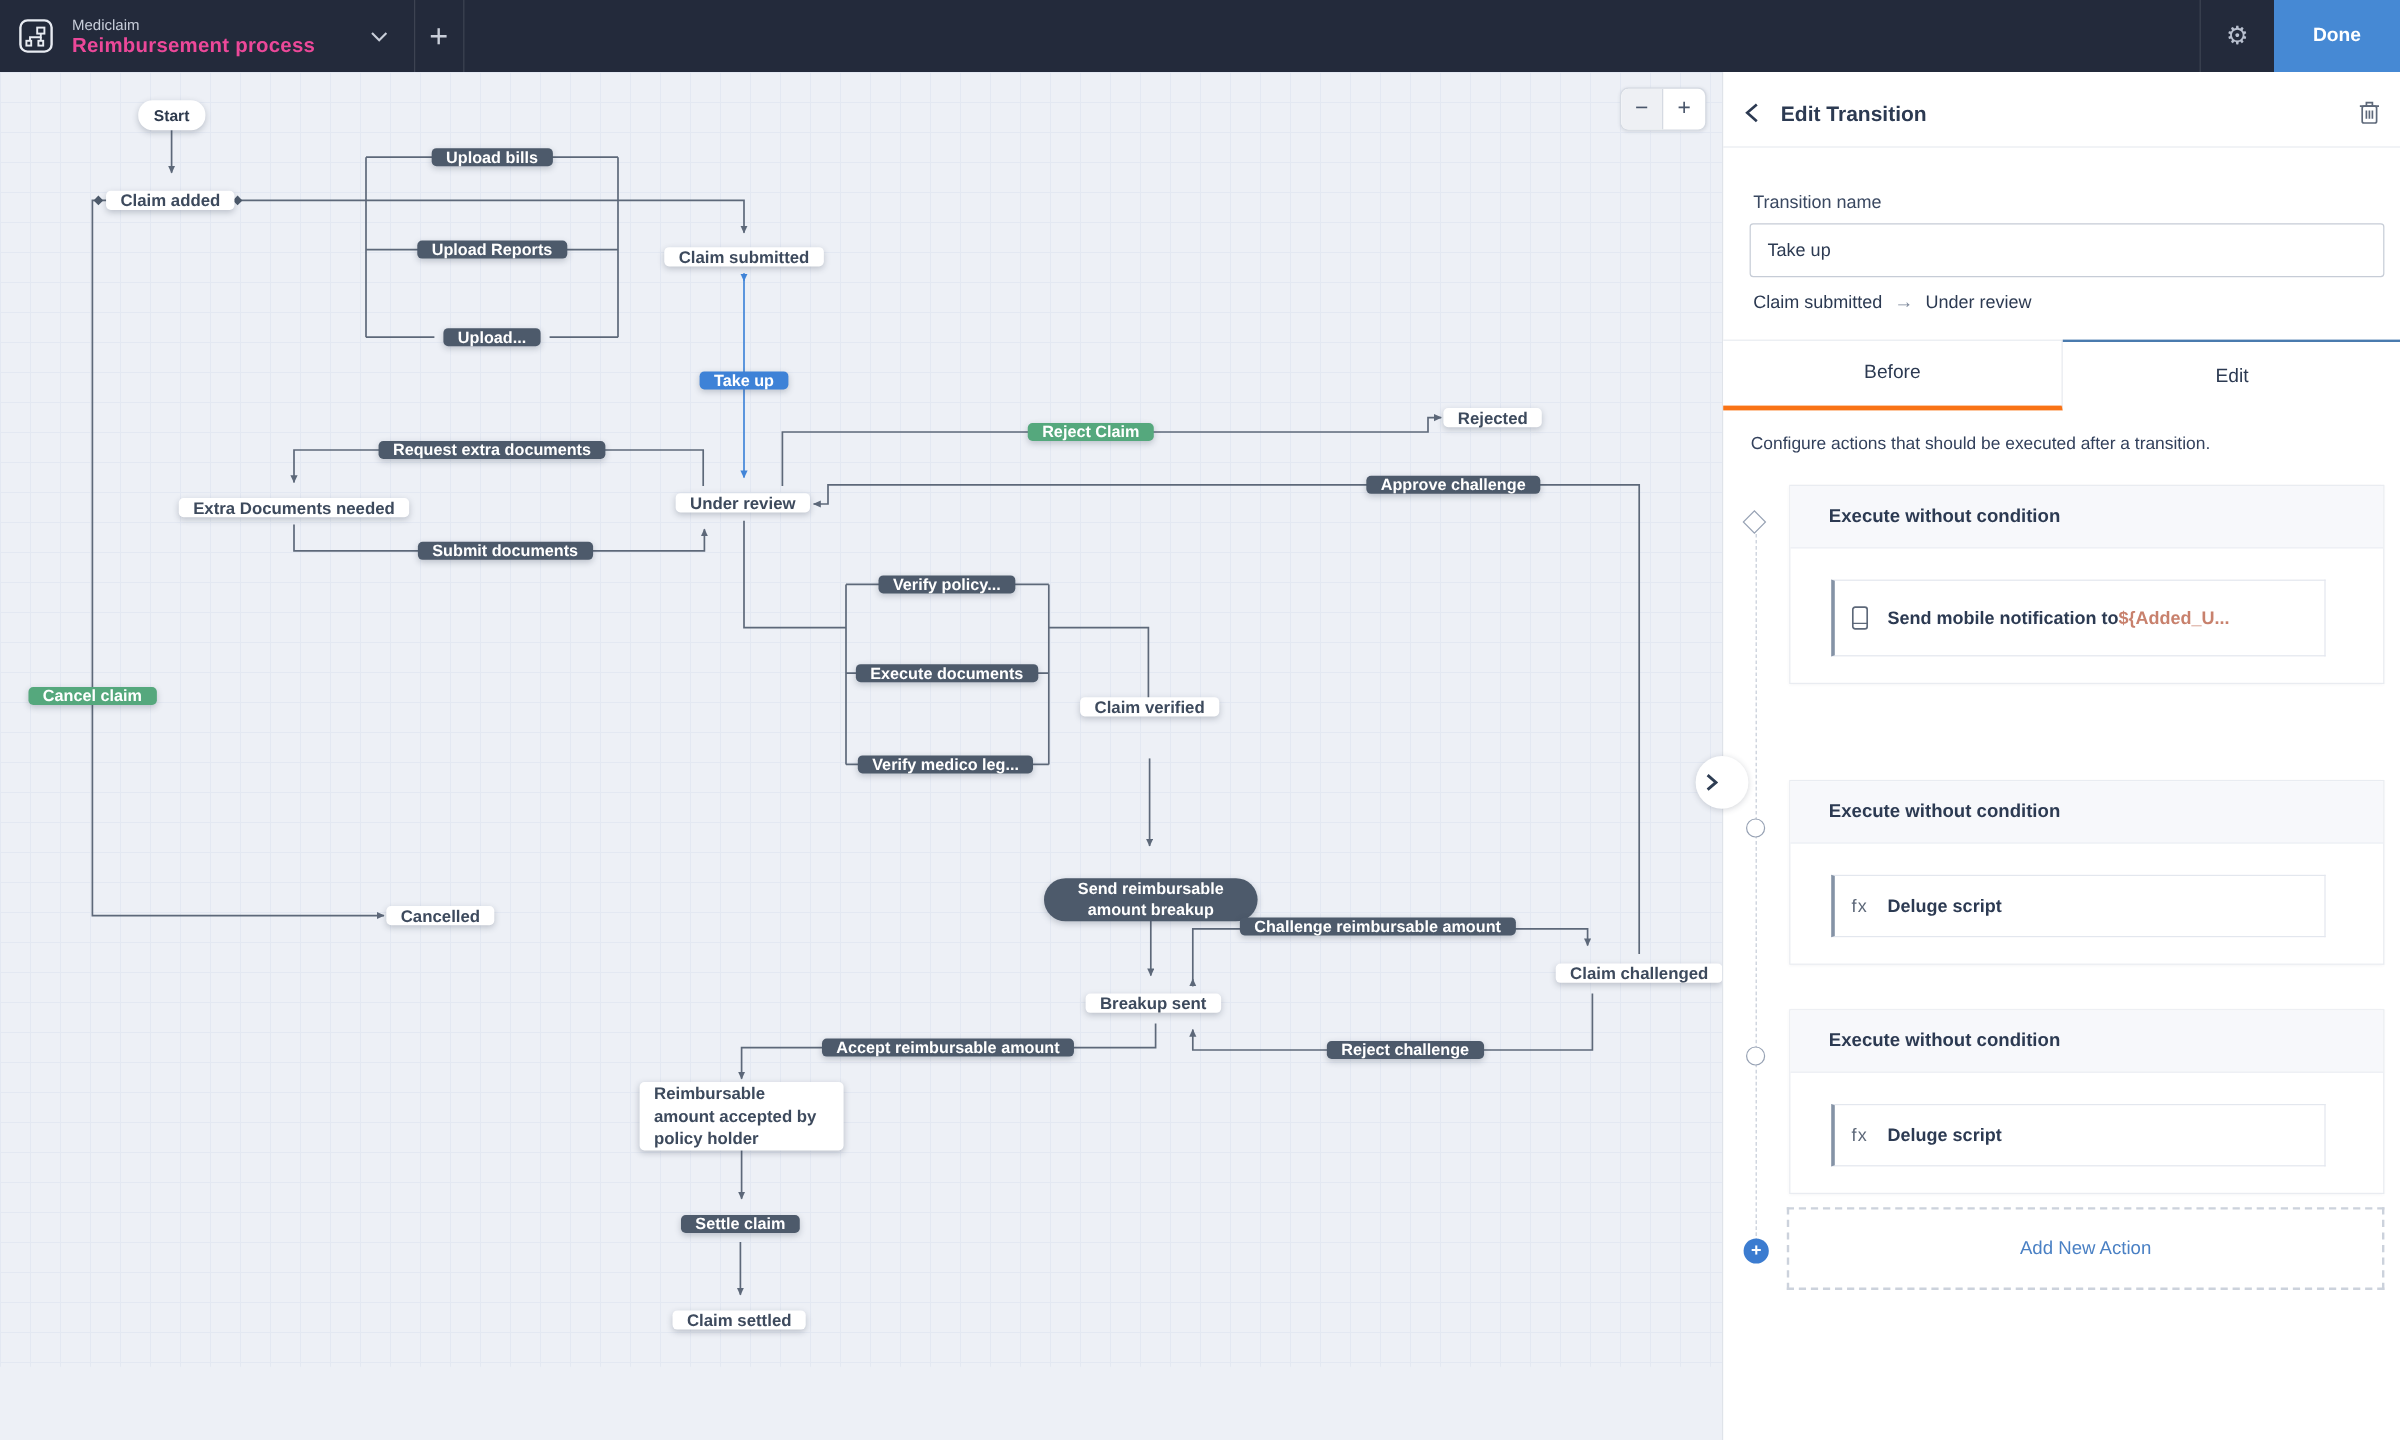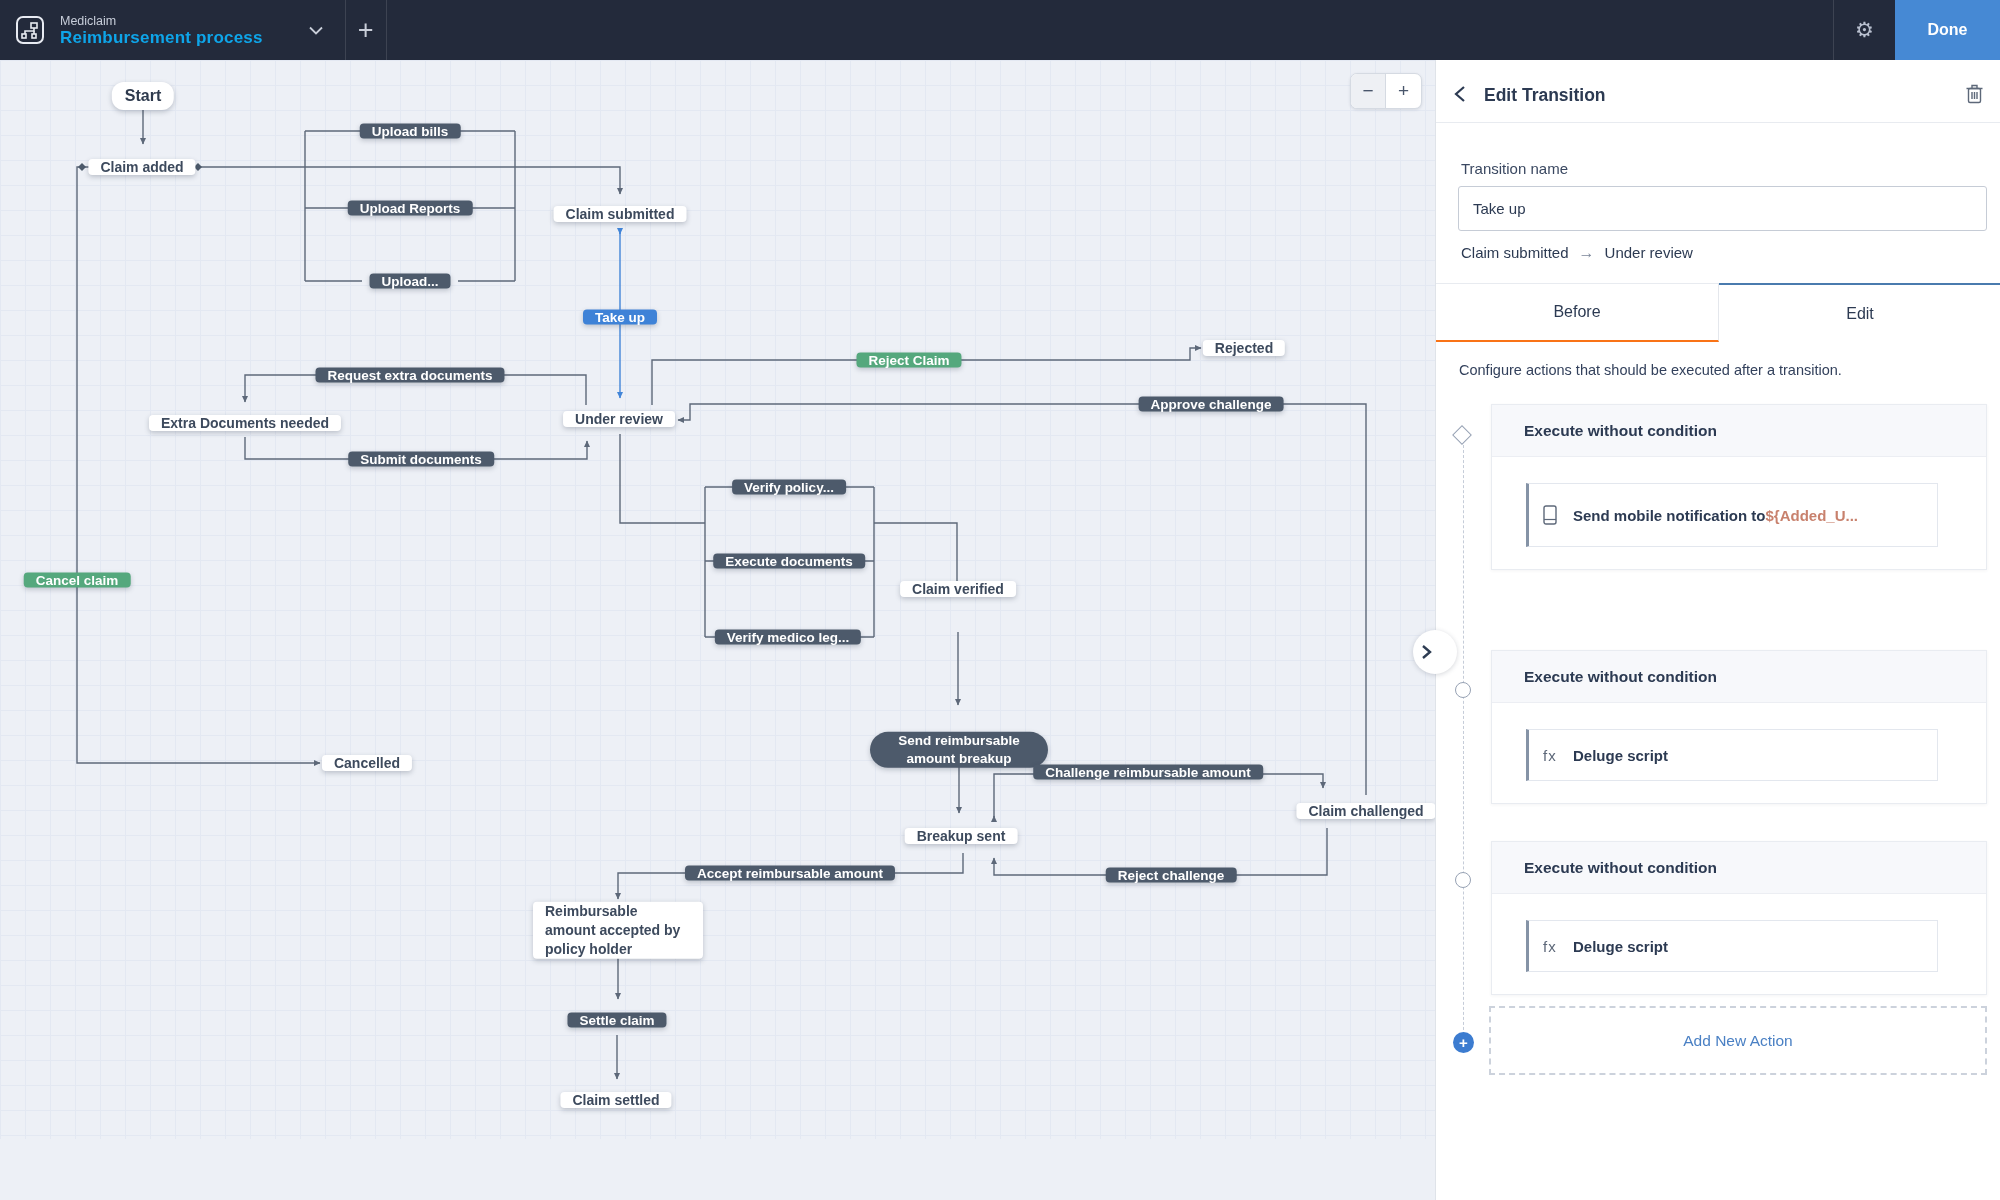--- a/index.html
+++ b/index.html
@@ -4,42 +4,42 @@
 <style>
   html,body{margin:0;padding:0;background:#dfe3ea;}
   *{box-sizing:border-box;font-family:"Liberation Sans",sans-serif;}
   #app{position:relative;width:2000px;height:1200px;overflow:hidden;background:#edf0f6;}
 
   
   .topbar{position:absolute;left:0;top:0;width:2000px;height:60px;background:#232a3b;display:flex;align-items:stretch;}
   .tb-icon{width:60px;display:flex;align-items:center;justify-content:center;}
   .tb-titles{display:flex;flex-direction:column;justify-content:center;line-height:1.15;padding-top:2px;}
   .tb-module{font-size:12.5px;color:#c7cdd9;}
-  .tb-process{font-size:17px;color:#0ea5e9;font-weight:700;letter-spacing:.2px;}
+  .tb-process{font-size:17px;color:#ec4899;font-weight:700;letter-spacing:.2px;}
   .tb-chevron{display:flex;align-items:center;padding:0 22px 0 46px;cursor:pointer;}
   .tb-sep{width:1px;background:rgba(255,255,255,.12);margin:0;}
   .tb-plus{width:40px;display:flex;align-items:center;justify-content:center;color:#c9ced9;font-size:27px;font-weight:300;cursor:pointer;}
   .tb-spacer{flex:1;}
   .tb-gear{width:62px;display:flex;align-items:center;justify-content:center;color:#b9c0cf;font-size:21px;border-left:1px solid rgba(255,255,255,.12);cursor:pointer;}
   .tb-done{width:105px;background:#4689d4;color:#fff;font-size:16px;font-weight:600;display:flex;align-items:center;justify-content:center;cursor:pointer;}
 
   
   .canvas{position:absolute;left:0;top:60px;width:1435px;height:1079px;
     background-color:#edf0f6;
     background-image:linear-gradient(#e3e8f2 1px,transparent 1px),linear-gradient(90deg,#e3e8f2 1px,transparent 1px);
     background-size:25px 25px;overflow:hidden;}
   .flow-svg{position:absolute;left:0;top:0;pointer-events:none;}
 
   .nd{position:absolute;transform:translate(-50%,-50%);white-space:nowrap;font-size:13.5px;font-weight:600;
       padding:0 12px;border-radius:4px;box-shadow:0 2px 5px rgba(40,50,70,.25);cursor:pointer;z-index:2;text-align:center;}
   .nd.w{background:#ffffff;color:#3d4a5d;font-size:14px;}
   .nd.d{background:#4d5a6b;color:#ffffff;}
   .nd.g{background:#55a87d;color:#ffffff;}
   .nd.b{background:#3e82d7;color:#ffffff;}
-  .nd.pill{border-radius:12px;font-weight:700;font-size:16px;background:#fff;color:#2e3a4d;padding:5px 13px;}
+  .nd.pill{border-radius:12px;font-weight:700;font-size:13px;background:#fff;color:#2e3a4d;padding:5px 13px;}
   .nd.multi{white-space:normal;line-height:1.35;}
 
   .zoomctl{position:absolute;left:1350px;top:13px;display:flex;border:1px solid #d5dae2;border-radius:7px;background:#fff;box-shadow:0 1px 3px rgba(40,50,70,.12);overflow:hidden;z-index:5;}
   .zbtn{width:35px;height:34px;display:flex;align-items:center;justify-content:center;font-size:19px;color:#49566b;cursor:pointer;}
   .zbtn.minus{background:#eef0f4;border-right:1px solid #d5dae2;}
 
   .collapse-tab{position:absolute;left:1413px;top:630px;width:44px;height:44px;border-radius:50%;background:#fff;box-shadow:0 1px 5px rgba(40,50,70,.2);z-index:6;cursor:pointer;}
   .collapse-tab svg{position:absolute;left:8px;top:14px;}
 
   
@@ -53,21 +53,21 @@
   .p-title{position:absolute;left:48px;top:25px;font-size:17.5px;font-weight:700;color:#2c3a52;}
   .p-trash{position:absolute;left:530px;top:24px;width:20px;height:22px;cursor:pointer;}
   .p-hdiv{position:absolute;left:0;top:62px;width:565px;height:1px;background:#e8ebf0;}
   .p-label{position:absolute;left:25px;top:100px;font-size:15px;color:#3a4861;}
   .p-input{position:absolute;left:22px;top:126px;width:529px;height:45px;border:1px solid #c6ccd6;border-radius:3px;font-size:15px;color:#2c3a52;padding:0 14px;outline:none;background:#fff;}
   .p-route{position:absolute;left:25px;top:184px;font-size:15px;color:#2c3a52;}
   .p-route .arr{color:#7b8699;padding:0 10px;font-size:16px;}
 
   .p-tabs{position:absolute;left:0;top:223px;width:565px;height:59px;display:flex;}
   .p-tab{flex:1;display:flex;align-items:center;justify-content:center;font-size:16px;color:#2c3a52;cursor:pointer;background:#fff;}
-  .p-tab.inactive{border-top:1px solid #e8ebf0;border-bottom:2px solid #f97316;border-right:1px solid #e4e7ec;}
+  .p-tab.inactive{border-top:1px solid #e8ebf0;border-bottom:4px solid #f97316;border-right:1px solid #e4e7ec;}
   .p-tab.active{border-top:2px solid #4a7bae;font-weight:400;}
 
   .p-desc{position:absolute;left:23px;top:302px;font-size:14.5px;color:#33415c;}
 
   .rail{position:absolute;left:27px;top:385px;width:1px;height:600px;border-left:1px dashed #c5ccd8;}
   .mk{position:absolute;background:#fff;z-index:2;}
   .mk.diamond{left:19px;top:368px;width:14px;height:14px;border:1px solid #97a2b4;transform:rotate(45deg);}
   .mk.circle{width:16px;height:16px;border:1px solid #97a2b4;border-radius:50%;left:19px;}
   .mk.plus{left:17px;top:972px;width:21px;height:21px;border-radius:50%;background:#3c7cd0;color:#fff;font-size:15px;font-weight:700;display:flex;align-items:center;justify-content:center;cursor:pointer;line-height:1;}
 

